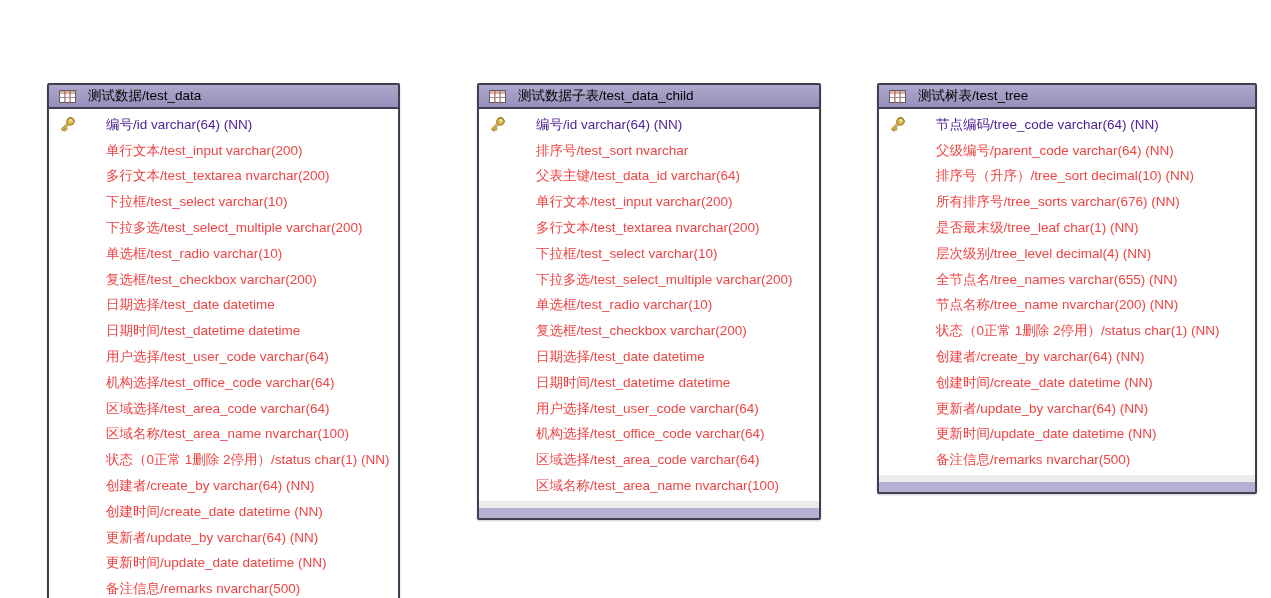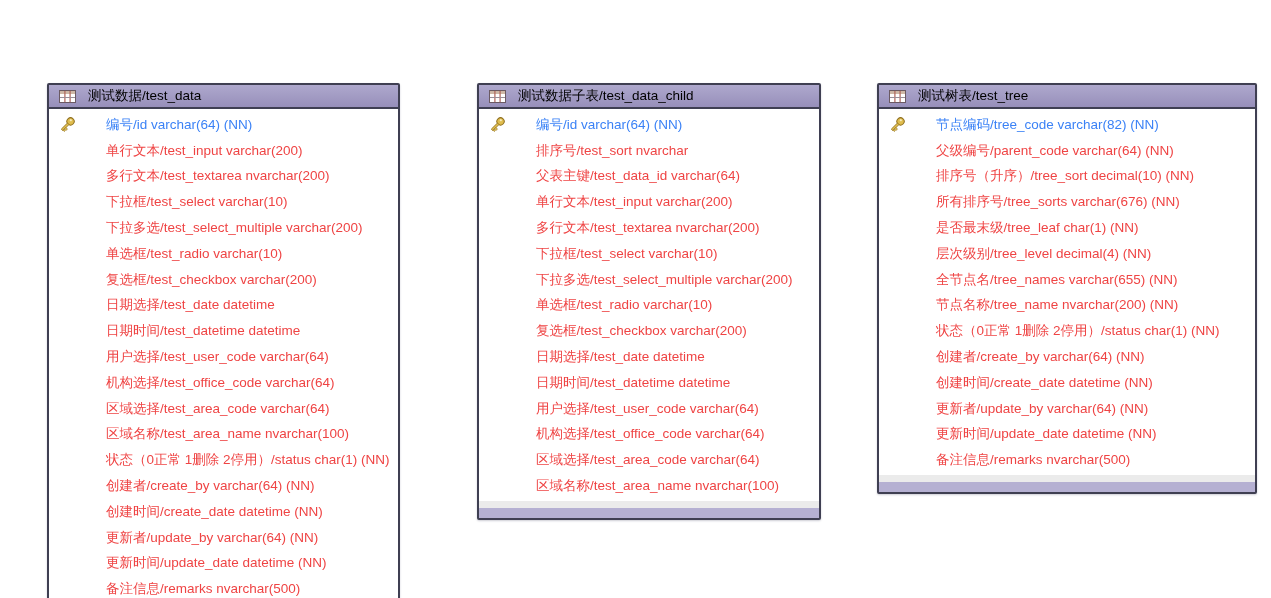--- a/index.html
+++ b/index.html
@@ -27,21 +27,21 @@
     background:linear-gradient(180deg,#aea8cd 0%,#978fba 100%);
     border-bottom:2px solid #3f3f52;
   }
   .tbl-icon { display:flex; align-items:center; margin-right:12px; flex:0 0 auto; }
   .card-title { font-size:13.5px; color:#000; white-space:nowrap; }
 
   .card-body { padding:3px 0 2px 0; }
   .row { height:25.8px; display:flex; align-items:center; padding-left:8px; }
   .row-icon { width:49px; flex:0 0 auto; display:flex; align-items:center; }
   .row-text { font-size:13.5px; color:#ef4444; white-space:nowrap; }
-  .row.pk .row-text { color:#3b82f6; }
+  .row.pk .row-text { color:#4c1d95; }
 
   .footer-light { height:7px;  background:#ebebeb; }
   .footer-strip { height:10px; background:#b5b0d2; }
 </style>
 </head>
 <body>
 
 <div class="card card-1">
   <div class="card-header">
     <span class="tbl-icon">
@@ -259,21 +259,21 @@
   <svg width="20" height="20" viewBox="0 0 20 20" xmlns="http://www.w3.org/2000/svg">
     <g transform="rotate(45 10 10)">
       <circle cx="10" cy="5" r="3.6" fill="#e0bd4d" stroke="#8f6f1f" stroke-width="1"></circle>
       <circle cx="9.3" cy="3.9" r="1.1" fill="#f7ecc0"></circle>
       <rect x="8.9" y="8.3" width="2.2" height="8.6" fill="#e0bd4d" stroke="#8f6f1f" stroke-width="0.8"></rect>
       <rect x="10.9" y="12.6" width="2.4" height="1.5" fill="#e0bd4d" stroke="#8f6f1f" stroke-width="0.6"></rect>
       <rect x="10.9" y="15.1" width="1.9" height="1.4" fill="#e0bd4d" stroke="#8f6f1f" stroke-width="0.6"></rect>
     </g>
   </svg>
 </span>
-        <span class="row-text">节点编码/tree_code varchar(82) (NN)</span>
+        <span class="row-text">节点编码/tree_code varchar(64) (NN)</span>
       </div>
       <div class="row">
         <span class="row-icon"></span>
         <span class="row-text">父级编号/parent_code varchar(64) (NN)</span>
       </div>
       <div class="row">
         <span class="row-icon"></span>
         <span class="row-text">排序号（升序）/tree_sort decimal(10) (NN)</span>
       </div>
       <div class="row">

